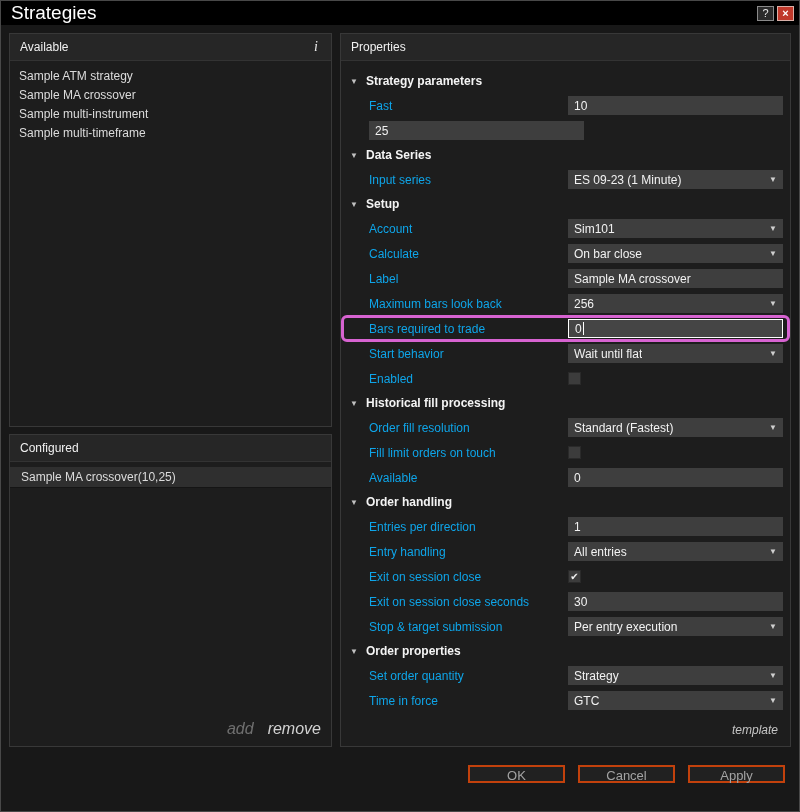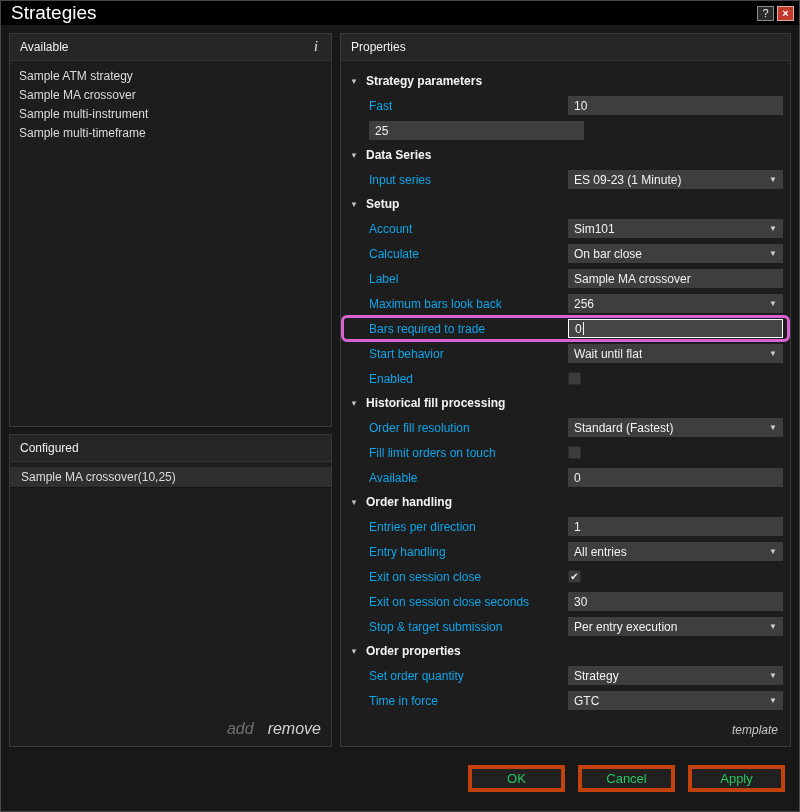--- a/index.html
+++ b/index.html
@@ -110,23 +110,23 @@
   
   .template-row { margin-top: auto; text-align: right; padding: 6px 12px 8px; }
   .template-row .template-link { font-size: 12px; font-style: italic; color: #c6c6c6; }
   
   .footer {
     height: 56px; flex: none;
     display: flex; justify-content: flex-end; align-items: flex-start;
     gap: 13px; padding: 10px 14px 0 0;
   }
   .btn {
-    width: 97px; height: 27px;
-    background: #212121; border: 4px solid #c2410c;
-    color: #22c55e; font-size: 13px;
+    width: 97px; height: 18px;
+    background: #212121; border: 2px solid #c2410c;
+    color: #a3a3a3; font-size: 13px;
     font-family: "Liberation Sans", sans-serif;
   }
 </style>
 </head>
 <body>
 
 <div class="window">
 
   <div class="titlebar">
     <span class="title">Strategies</span>

